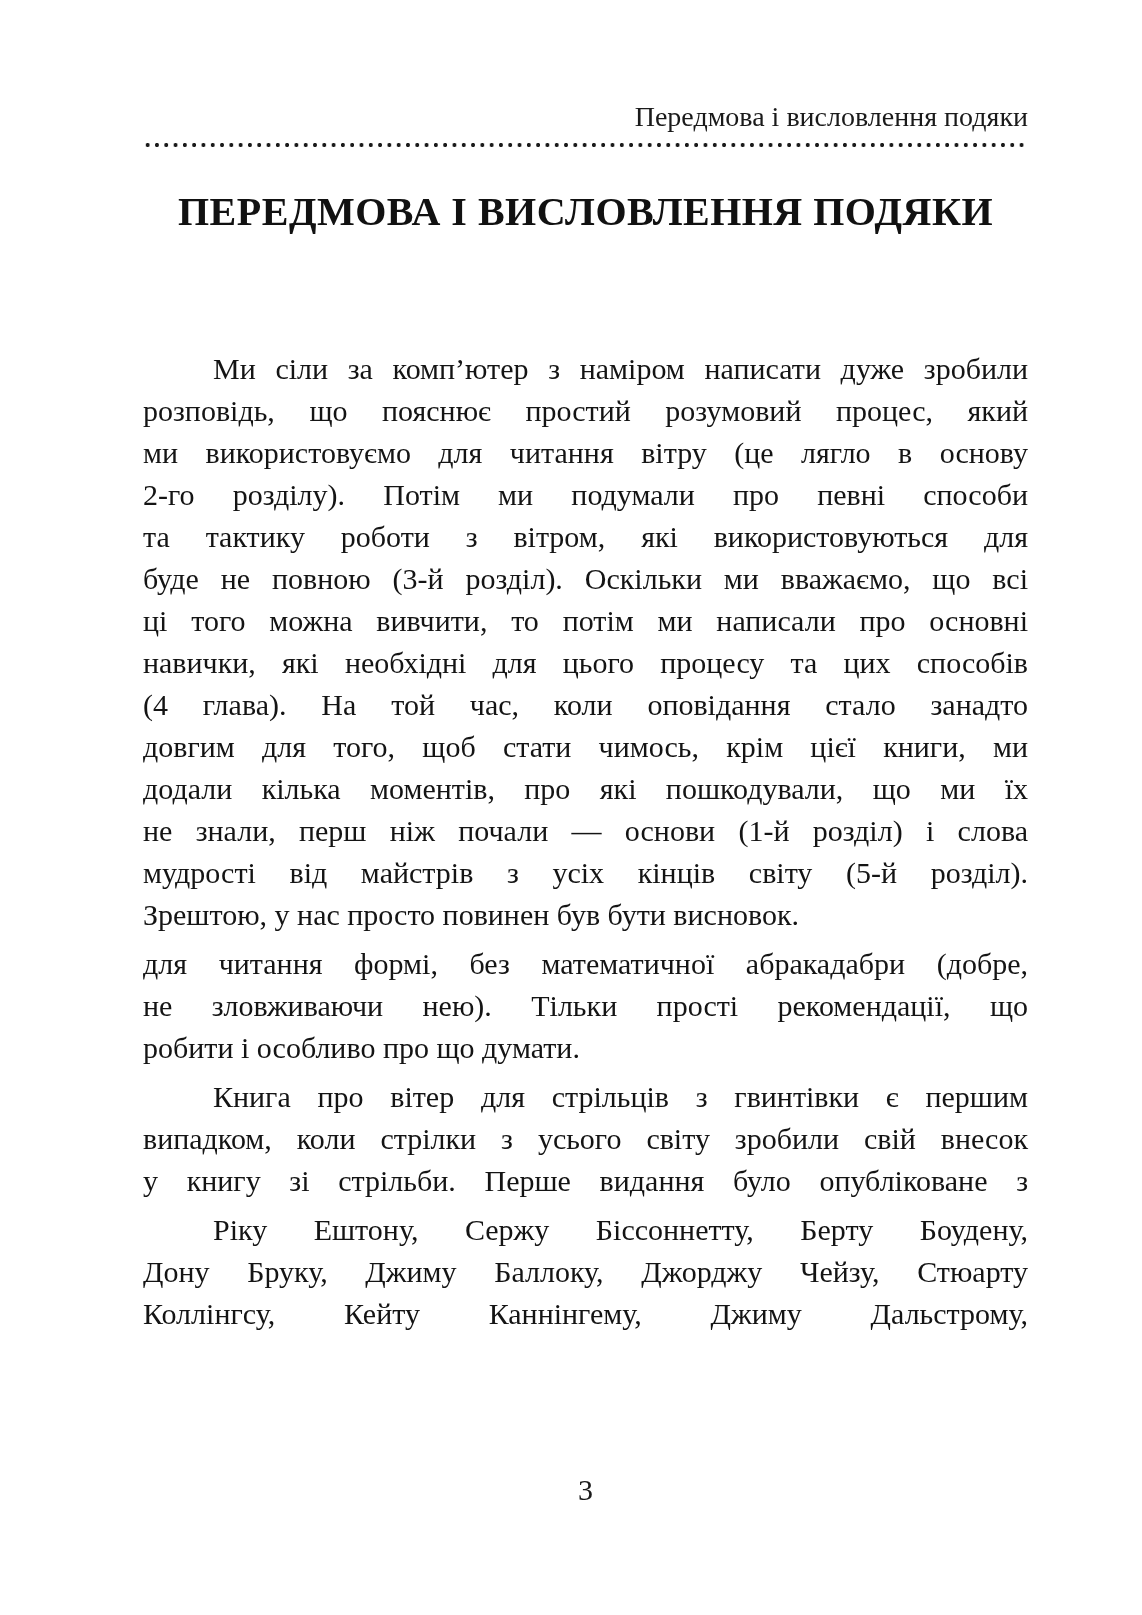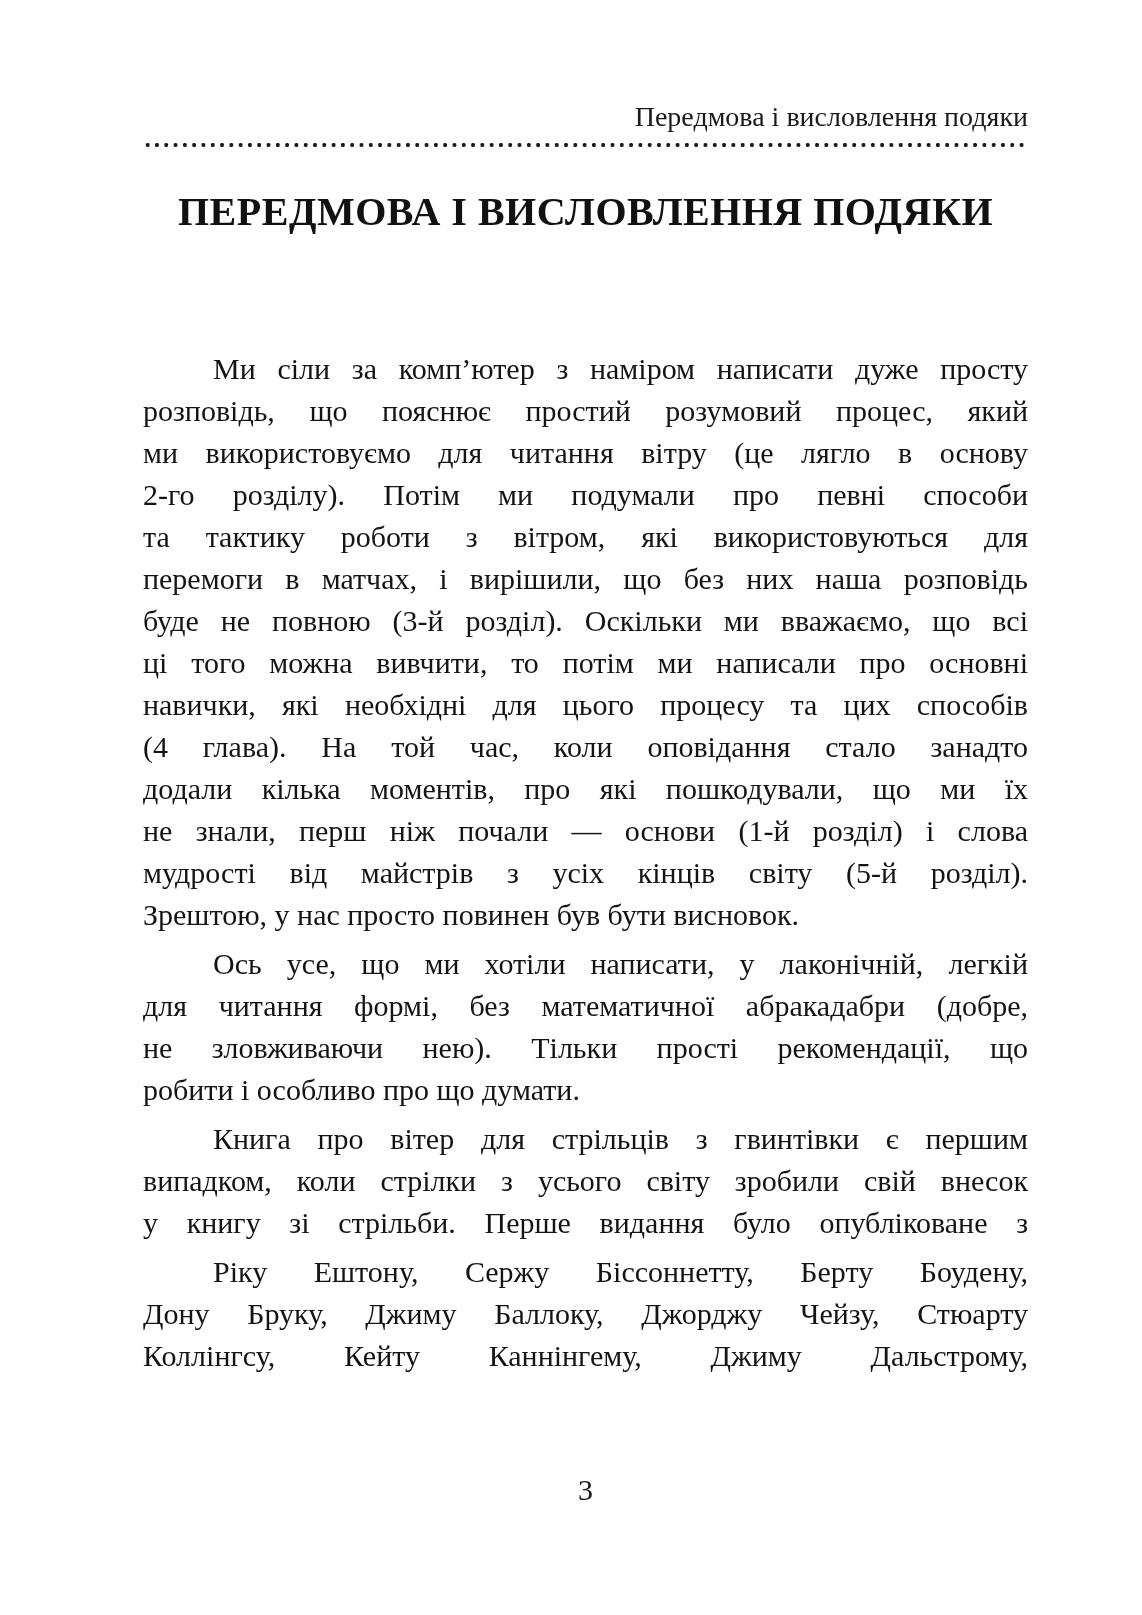--- a/index.html
+++ b/index.html
@@ -84,37 +84,36 @@
 <div class="page">
 
   <div class="running-header">Передмова і висловлення подяки</div>
 
   <div class="dotted-rule"></div>
 
   <h1 class="chapter-title">ПЕРЕДМОВА І ВИСЛОВЛЕННЯ ПОДЯКИ</h1>
 
   <div class="body-text" id="body-text">
       <div class="para">
-        <div class="line first just">Ми сіли за комп’ютер з наміром написати дуже просту</div>
+        <div class="line first just">Ми сіли за комп’ютер з наміром написати дуже зробили</div>
         <div class="line just">розповідь, що пояснює простий розумовий процес, який</div>
         <div class="line just">ми використовуємо для читання вітру (це лягло в основу</div>
         <div class="line just">2-го розділу). Потім ми подумали про певні способи</div>
         <div class="line just">та тактику роботи з вітром, які використовуються для</div>
-        <div class="line just">перемоги в матчах, і вирішили, що без них наша розповідь</div>
         <div class="line just">буде не повною (3-й розділ). Оскільки ми вважаємо, що всі</div>
         <div class="line just">ці того можна вивчити, то потім ми написали про основні</div>
         <div class="line just">навички, які необхідні для цього процесу та цих способів</div>
         <div class="line just">(4 глава). На той час, коли оповідання стало занадто</div>
+        <div class="line just">довгим для того, щоб стати чимось, крім цієї книги, ми</div>
         <div class="line just">додали кілька моментів, про які пошкодували, що ми їх</div>
         <div class="line just">не знали, перш ніж почали — основи (1-й розділ) і слова</div>
         <div class="line just">мудрості від майстрів з усіх кінців світу (5-й розділ).</div>
         <div class="line">Зрештою, у нас просто повинен був бути висновок.</div>
       </div>
       <div class="para">
-        <div class="line first just">Ось усе, що ми хотіли написати, у лаконічній, легкій</div>
         <div class="line just">для читання формі, без математичної абракадабри (добре,</div>
         <div class="line just">не зловживаючи нею). Тільки прості рекомендації, що</div>
         <div class="line">робити і особливо про що думати.</div>
       </div>
       <div class="para">
         <div class="line first just">Книга про вітер для стрільців з гвинтівки є першим</div>
         <div class="line just">випадком, коли стрілки з усього світу зробили свій внесок</div>
         <div class="line just">у книгу зі стрільби. Перше видання було опубліковане з</div>
       </div>
       <div class="para">

